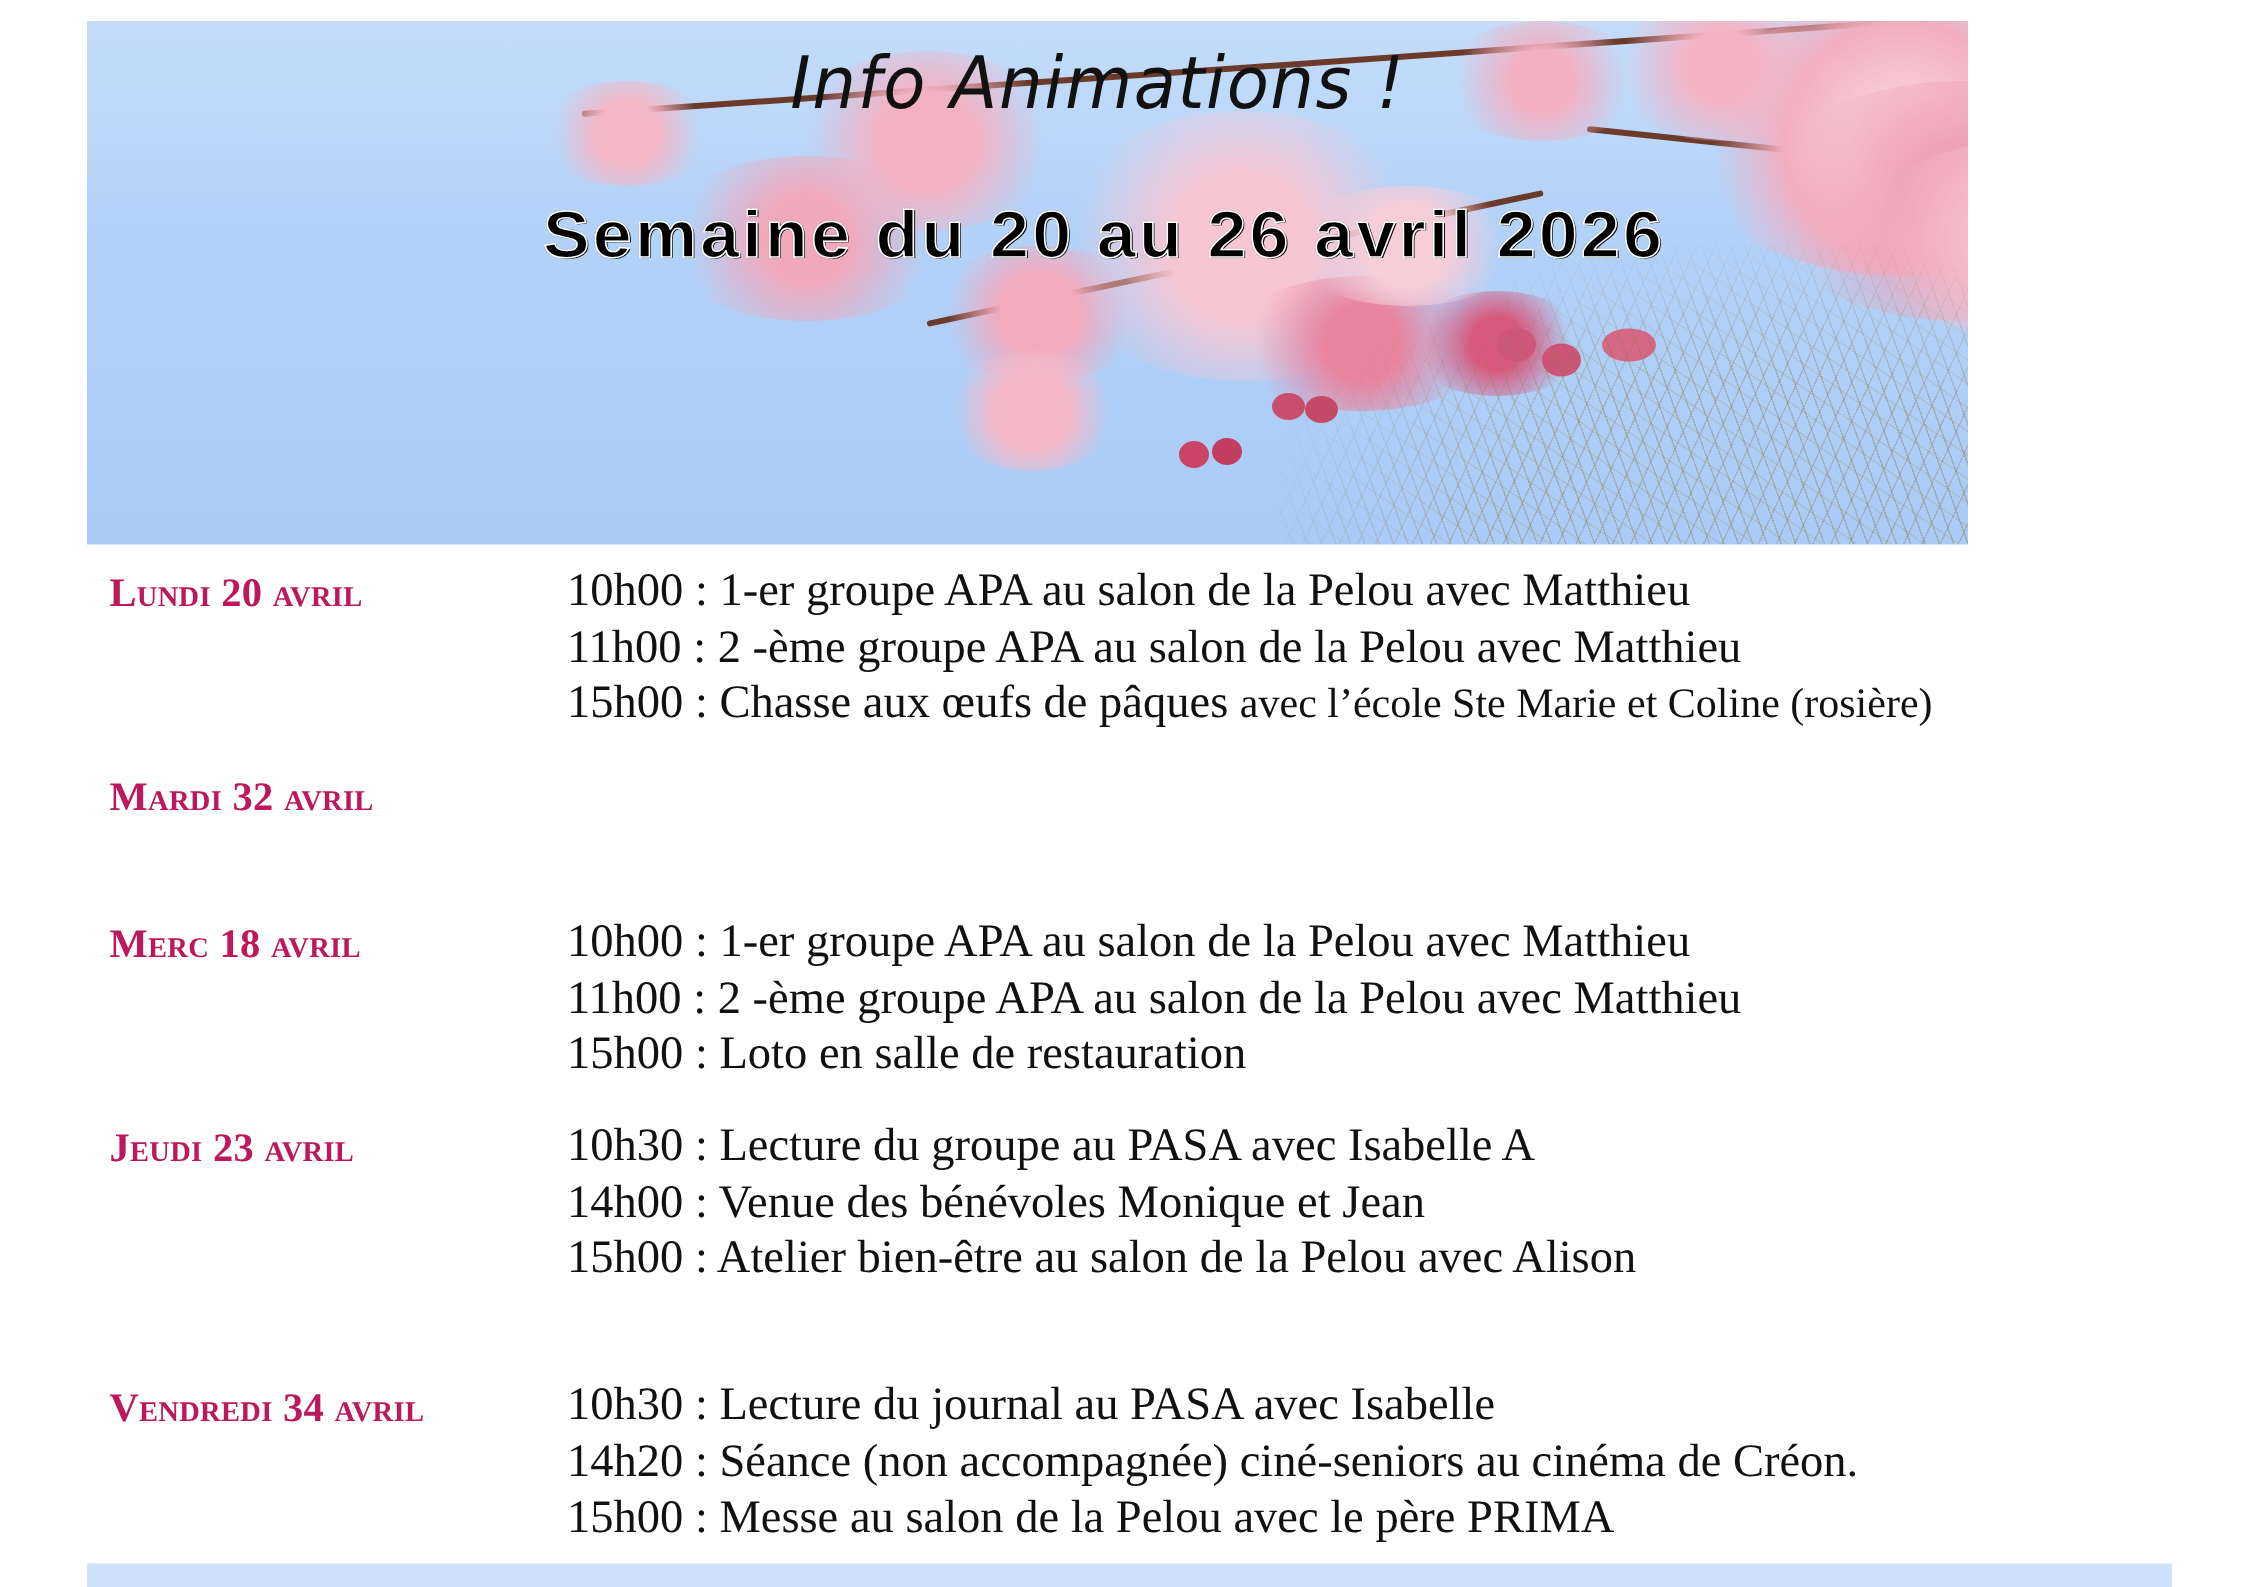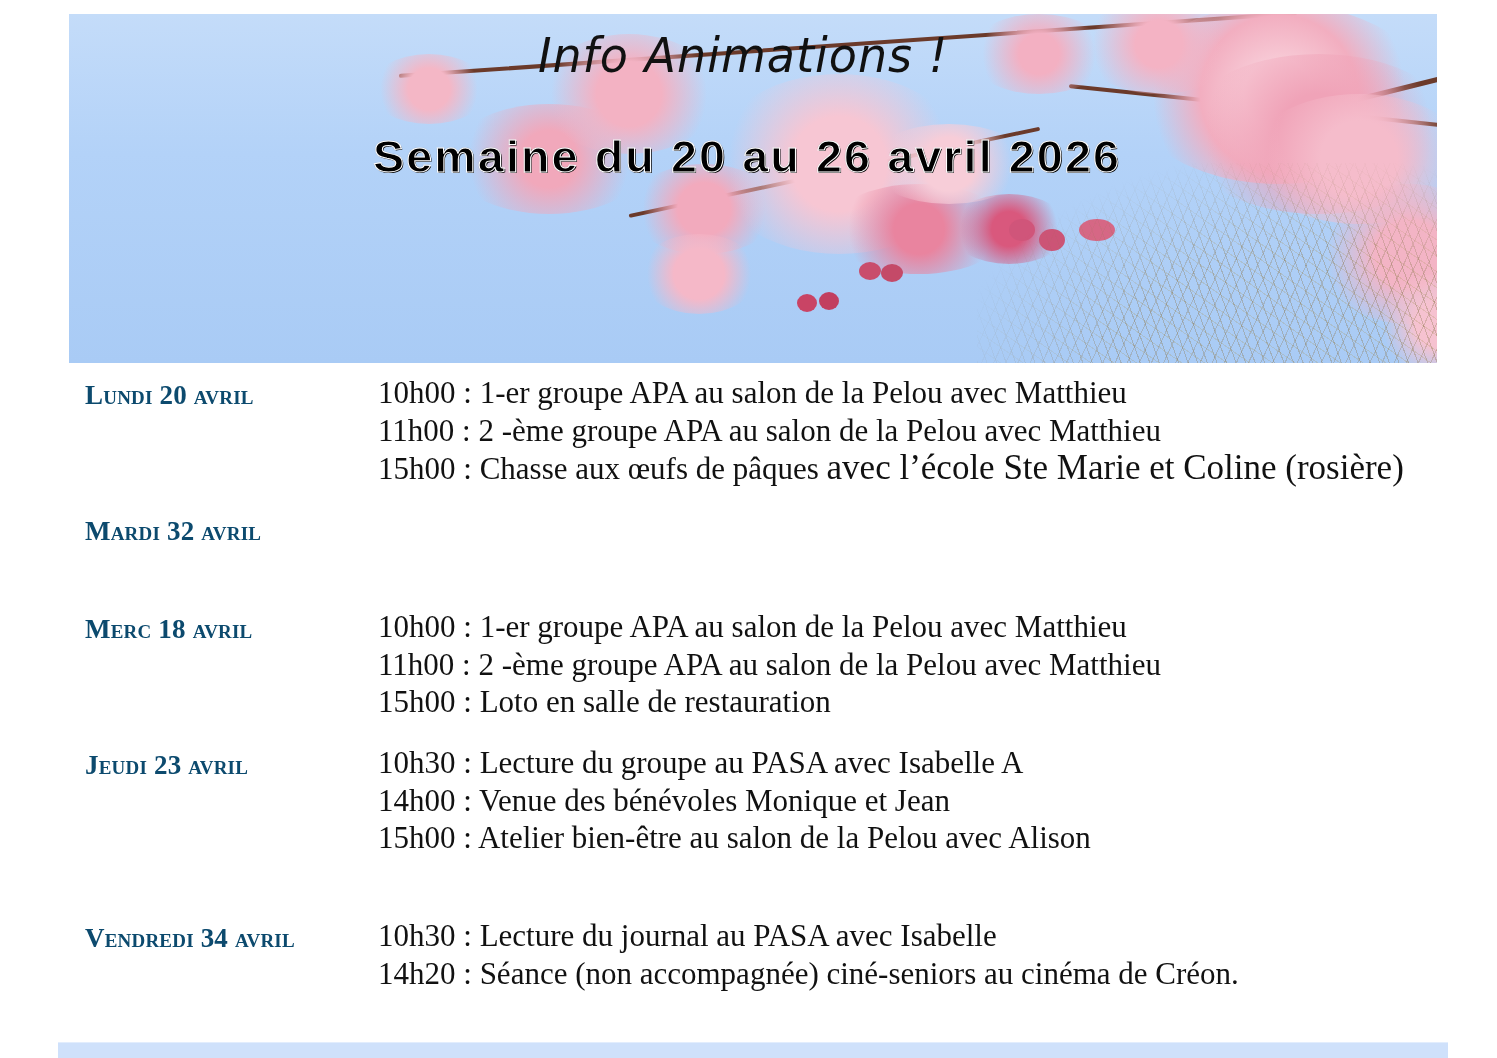--- a/index.html
+++ b/index.html
@@ -1,21 +1,21 @@
 <!DOCTYPE html>
 <html><head>
 <meta charset="utf-8">
 <style>
   html, body { margin: 0; padding: 0; }
   body {
     width: 1497px; height: 1058px; overflow: hidden; background: #ffffff;
     position: relative; font-family: "Liberation Serif", "DejaVu Serif", serif; color: #111;
   }
   .banner {
-    position: absolute; left: 69px; top: 14px; width: 1368px; height: 349px; overflow: hidden;
+    position: absolute; left: 58px; top: 14px; width: 1254px; height: 349px; overflow: hidden;
     background: linear-gradient(180deg, #c4dcf9 0%, #b3d2f8 40%, #a9cbf5 100%);
   }
   .blossom { position: absolute; border-radius: 50%; }
   .branch { position: absolute; height: 4px; background: #6b3a2a; transform-origin: left center; border-radius: 2px; }
   .twigs {
     position: absolute; right: 0; bottom: 0; width: 460px; height: 200px;
     background:
       repeating-linear-gradient(70deg, rgba(140,120,80,0.35) 0 1px, transparent 1px 9px),
       repeating-linear-gradient(115deg, rgba(140,120,80,0.3) 0 1px, transparent 1px 11px),
       repeating-linear-gradient(35deg, rgba(170,150,90,0.25) 0 1px, transparent 1px 13px);
@@ -30,30 +30,30 @@
   .title-week {
     position: absolute; left: 0; width: 1368px; top: 118px; text-align: center;
     font-family: "Liberation Sans", "DejaVu Sans", sans-serif; font-weight: 900;
     font-size: 44px; letter-spacing: 2px; color: #000;
     -webkit-text-stroke: 1px #ffffff; text-shadow: 0 0 1px #000, 1px 1px 0 #000;
     transform: translateX(-6px) scaleX(1.06);
   }
   .schedule { position: absolute; left: 0; top: 0; width: 1497px; }
   .day { position: absolute; left: 69px; }
   .day-label {
-    position: absolute; left: 16px; top: 0; width: 300px;
+    position: absolute; left: 4px; top: 0; width: 300px;
     font-family: "Liberation Serif", serif; font-weight: bold; font-variant: small-caps;
-    font-size: 27px; color: #0c4a6e; white-space: nowrap; letter-spacing: 0.2px;
+    font-size: 27px; color: #be185d; white-space: nowrap; letter-spacing: 0.2px;
   }
   .events { position: absolute; left: 309px; top: -6px; }
   .event {
     font-family: "Liberation Serif", serif; font-size: 31px; line-height: 37.5px;
     white-space: nowrap; color: #111;
   }
-  .event .small { font-size: 35px; }
+  .event .small { font-size: 28px; }
   .footer-bar {
     position: absolute; left: 58px; top: 1042px; width: 1390px; height: 16px;
     background: #cfe1fb; border-top: 1px solid #e2edfd;
   }
 </style>
 </head>
 <body>
 
 <div class="banner">
   <div>
@@ -127,17 +127,18 @@
       <div class="event"><span>14h00</span><span> : </span><span>Venue des bénévoles Monique et Jean</span></div>
       <div class="event"><span>15h00</span><span> : </span><span>Atelier bien-être au salon de la Pelou avec Alison</span></div>
     </div>
   </div>
 
   <div class="day" style="top:923px;">
     <div class="day-label">Vendredi 34 avril</div>
     <div class="events">
       <div class="event"><span>10h30</span><span> : </span><span>Lecture du journal au PASA avec Isabelle</span></div>
       <div class="event"><span>14h20</span><span> : </span><span>Séance (non accompagnée) ciné-seniors au cinéma de Créon.</span></div>
+      <div class="event"><span>15h00</span><span> : </span><span>Messe au salon de la Pelou avec le père PRIMA</span></div>
     </div>
   </div>
 </div>
 
 <div class="footer-bar"></div>
 
 </body></html>

